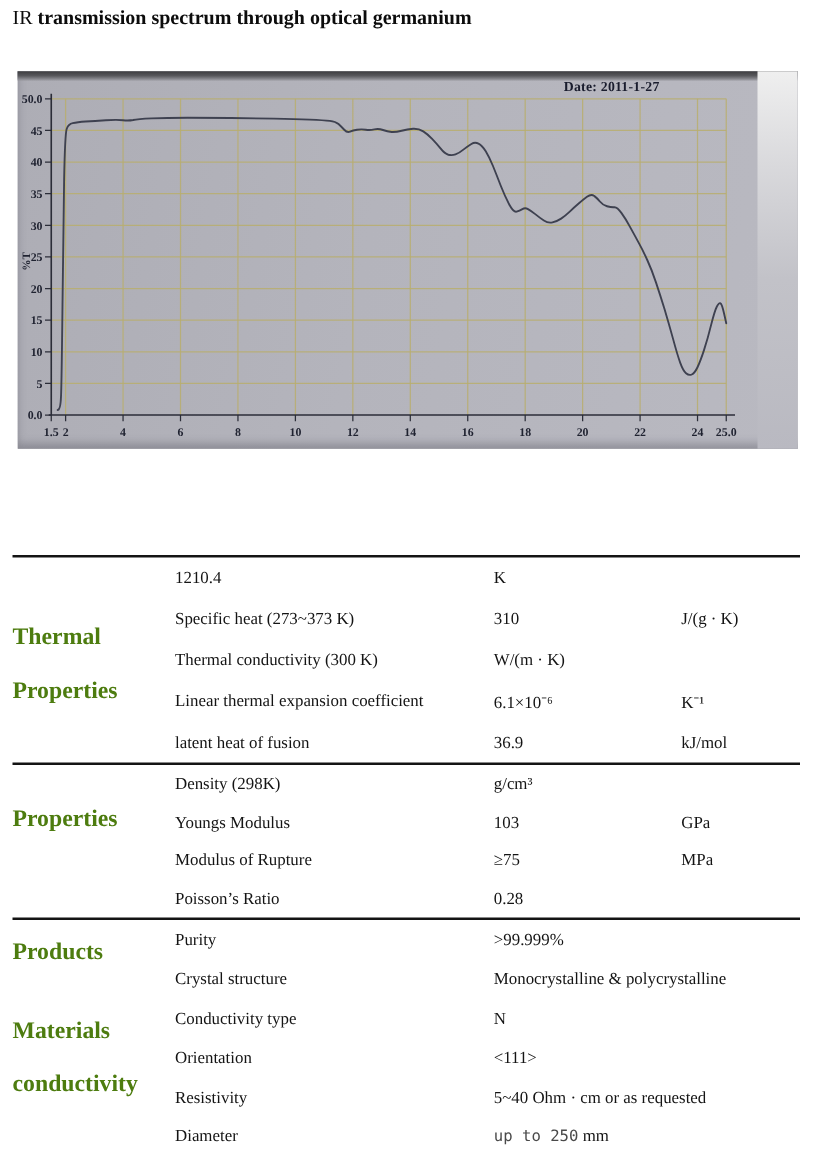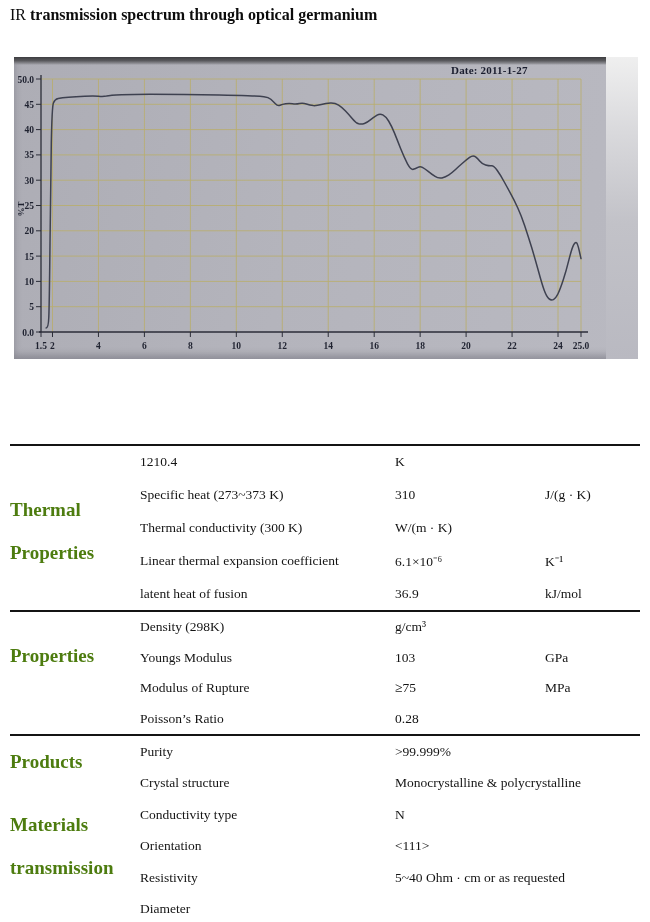--- a/index.html
+++ b/index.html
@@ -201,21 +201,21 @@
         <div class="val">0.28</div>
         <div class="unit"></div>
       </div>
     </div>
   </div>
 
   <div class="sec sec2">
     <div class="group">
       <div class="gl gl-a">Products</div>
       <div class="gl gl-b">Materials</div>
-      <div class="gl gl-c">transmission</div>
+      <div class="gl gl-c">conductivity</div>
     </div>
     <div class="rows">
       <div class="row">
         <div class="prop">Purity</div>
         <div class="val">&gt;99.999%</div>
         <div class="unit"></div>
       </div>
       <div class="row">
         <div class="prop">Crystal structure</div>
         <div class="val">Monocrystalline &amp; polycrystalline</div>
@@ -231,18 +231,19 @@
         <div class="val">&lt;111&gt;</div>
         <div class="unit"></div>
       </div>
       <div class="row">
         <div class="prop">Resistivity</div>
         <div class="val">5~40 Ohm · cm or as requested</div>
         <div class="unit"></div>
       </div>
       <div class="row">
         <div class="prop">Diameter</div>
+        <div class="val"><span class="mono">up to 250</span> <span>mm</span></div>
         <div class="unit"></div>
       </div>
     </div>
   </div>
 
 </div>
 
 </body></html>

